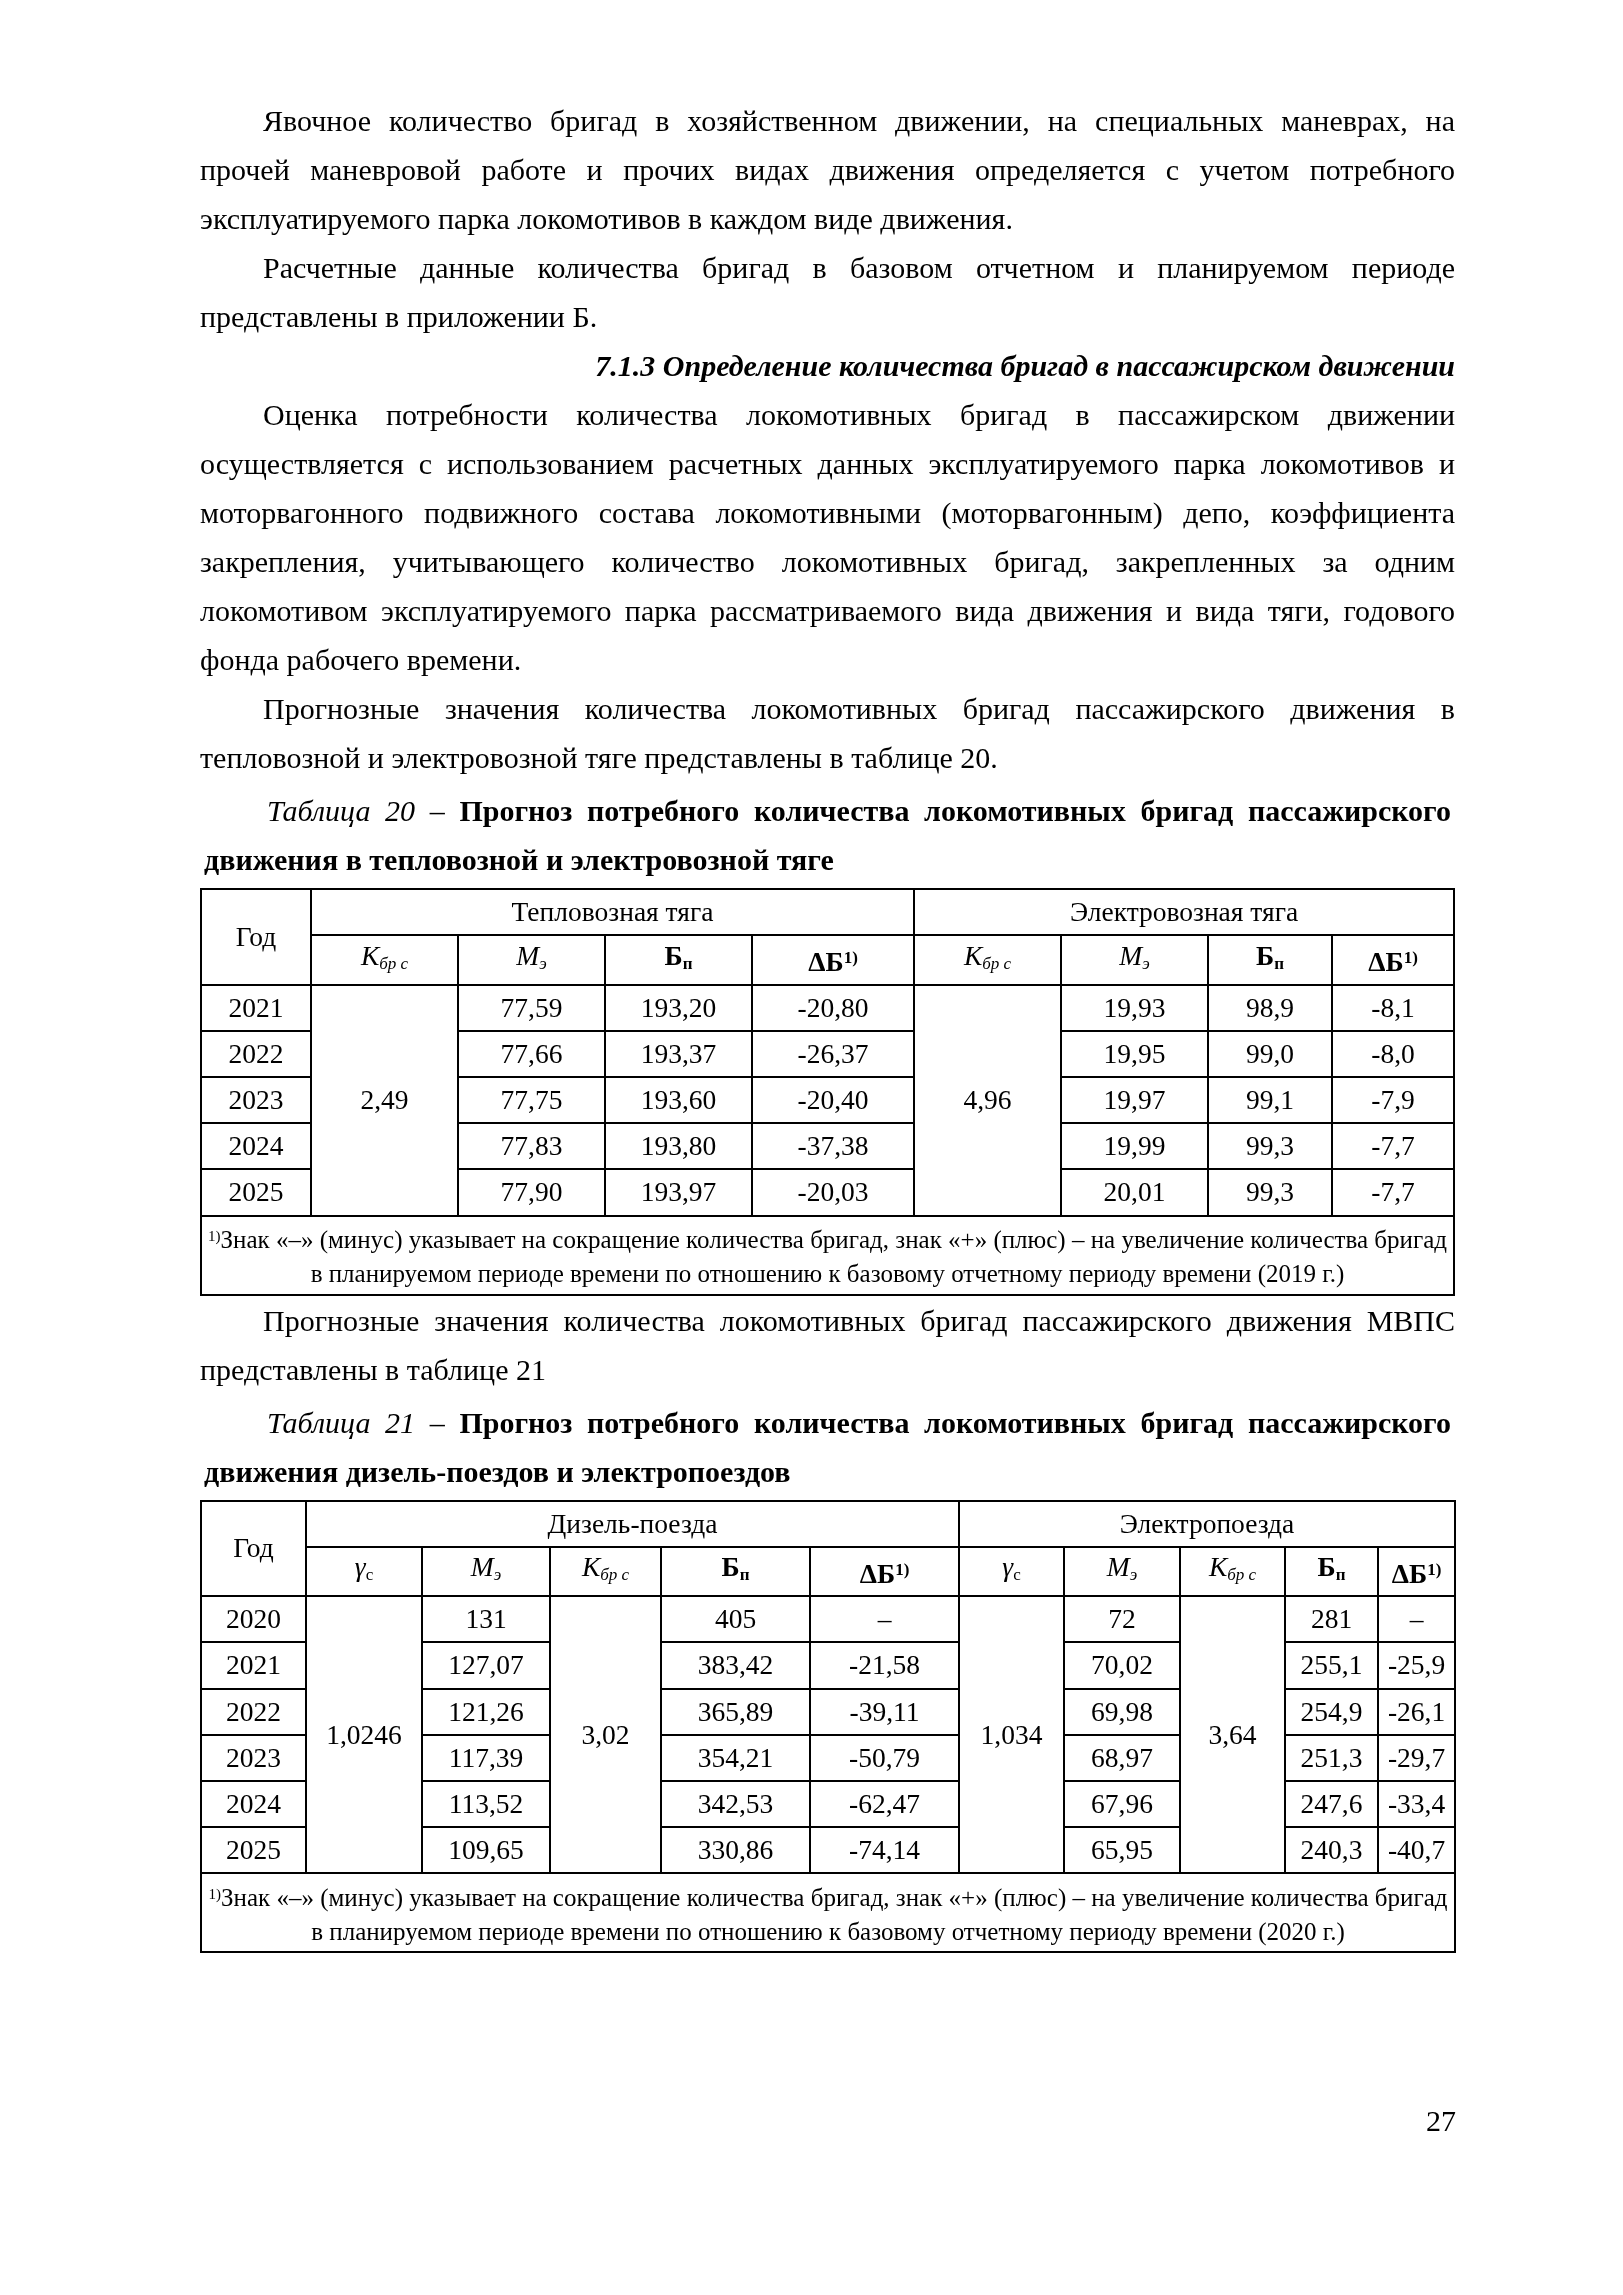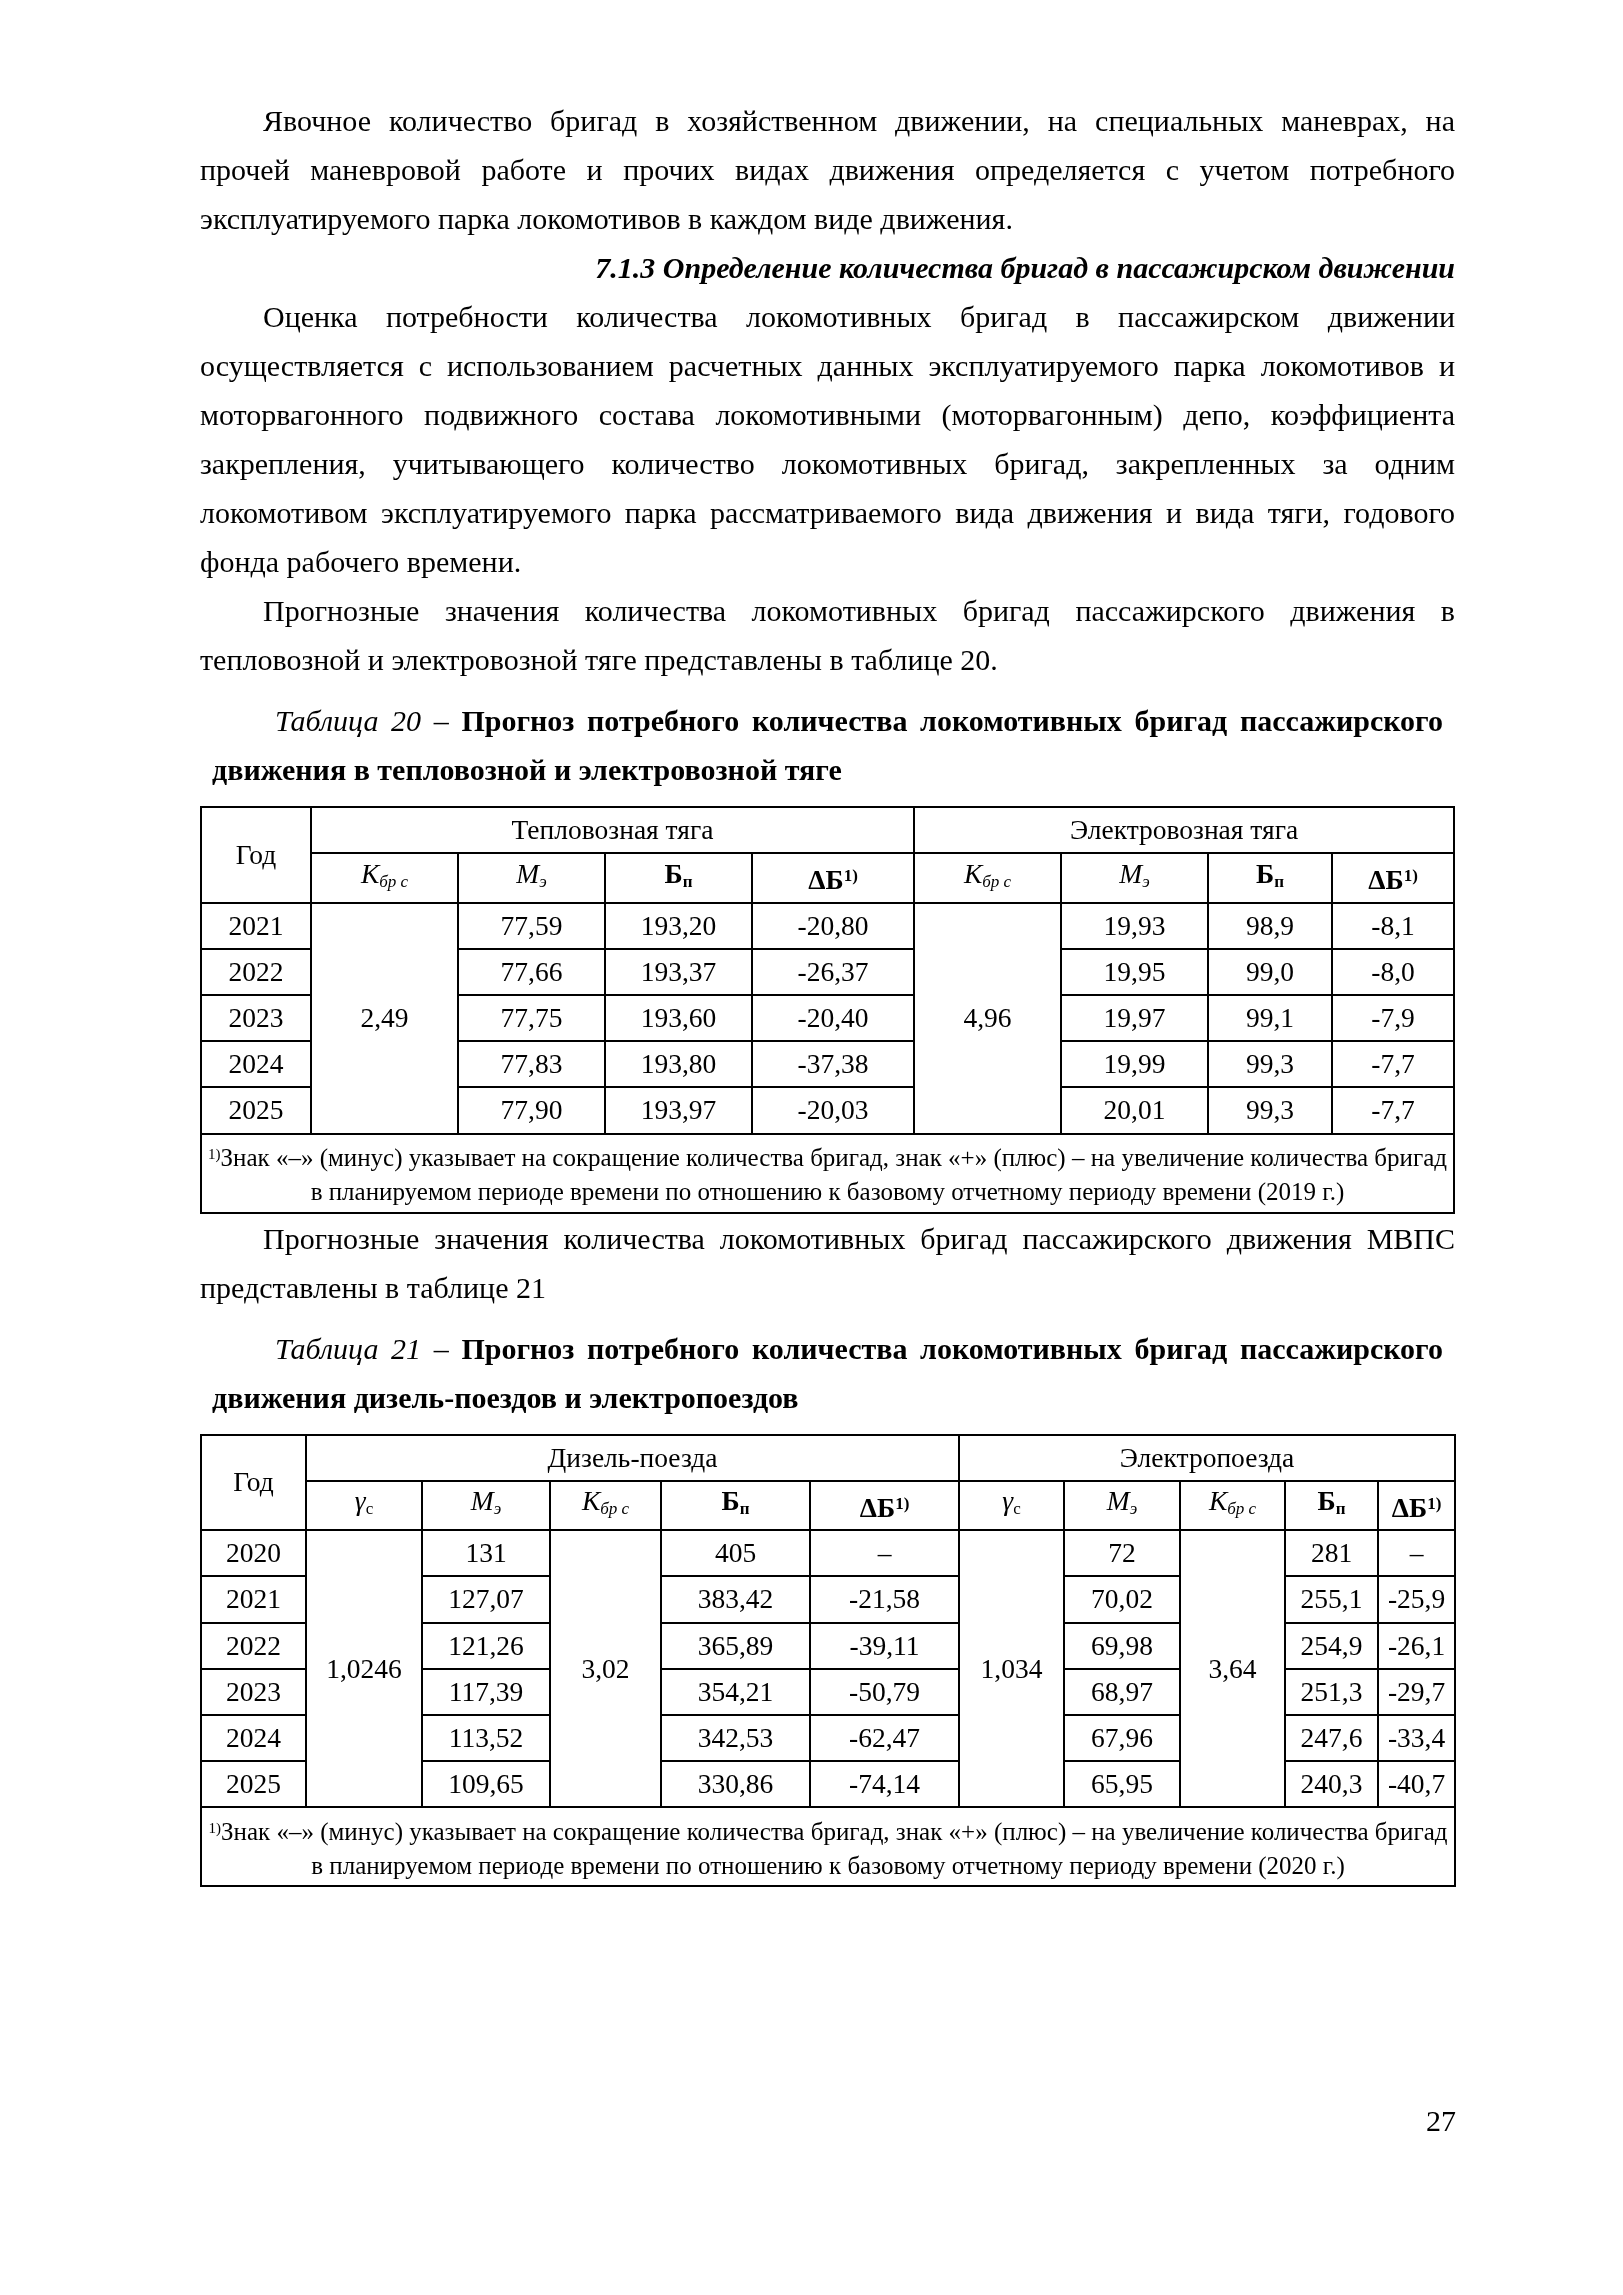--- a/index.html
+++ b/index.html
@@ -42,21 +42,21 @@
     margin: 0;
     font-size: 30px;
     line-height: 49px;
     font-weight: bold;
     font-style: italic;
     text-indent: 63px;
     text-align: right;
     font-family: Liberation Serif, serif;
   }
   .tbl-caption {
-    margin: 12px;
+    margin: 4px;
     font-size: 30px;
     line-height: 49px;
     text-indent: 63px;
     text-align: justify;
   }
   .tbl-caption .cap-ital {
     font-style: italic;
     font-weight: normal;
   }
   .tbl-caption .cap-bold {
@@ -110,20 +110,21 @@
   }
 </style>
 </head>
 <body>
 
 <div class="page">
   <div class="content">
 
     <p class="body-par">Явочное количество бригад в хозяйственном движении, на специальных маневрах, на прочей маневровой работе и прочих видах движения определяется с учетом потребного эксплуатируемого парка локомотивов в каждом виде движения.</p>
 
+    <p class="body-par">Расчетные данные количества бригад в базовом отчетном и планируемом периоде  представлены в приложении Б.</p>
 
     <p class="section-head">7.1.3 Определение количества бригад в пассажирском движении</p>
 
     <p class="body-par">Оценка потребности количества локомотивных бригад в пассажирском движении осуществляется с использованием расчетных данных эксплуатируемого парка локомотивов и моторвагонного подвижного состава локомотивными (моторвагонным) депо, коэффициента закрепления, учитывающего количество локомотивных бригад, закрепленных за одним локомотивом эксплуатируемого парка рассматриваемого вида движения и вида тяги, годового фонда рабочего времени.</p>
 
     <p class="body-par">Прогнозные значения количества локомотивных бригад пассажирского движения в тепловозной и электровозной тяге представлены в таблице 20.</p>
 
     <p class="tbl-caption"><span class="cap-ital">Таблица 20 – </span><span class="cap-bold">Прогноз потребного количества локомотивных бригад пассажирского движения в тепловозной и электровозной тяге</span></p>
 
     <table class="dt">

